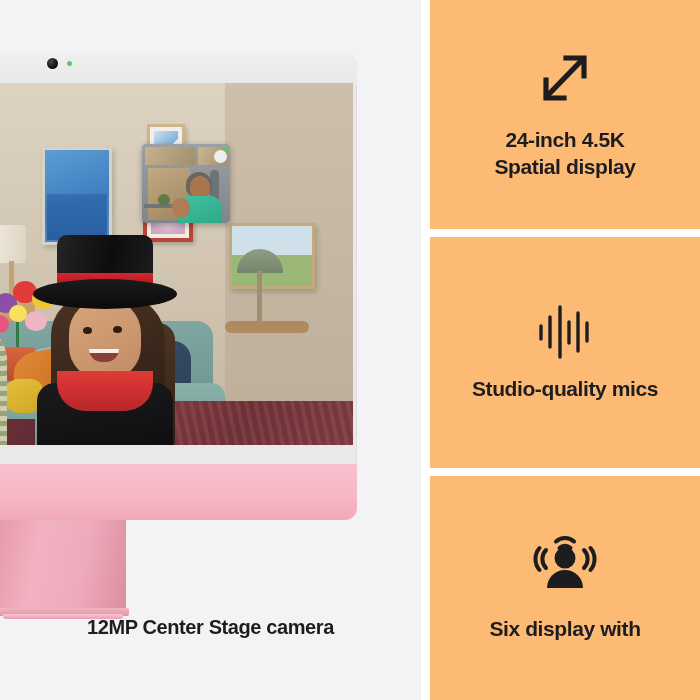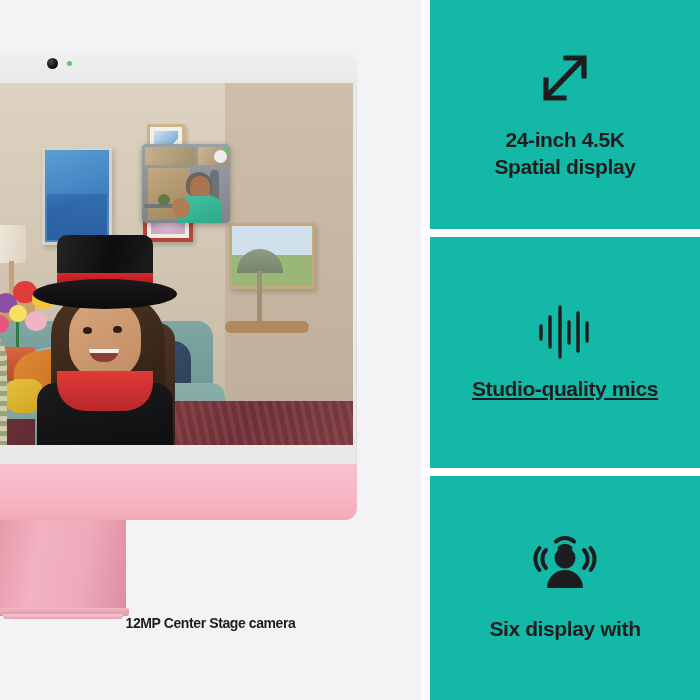--- a/index.html
+++ b/index.html
@@ -220,41 +220,41 @@
     position:absolute; left:112px; top:556px; width:132px; height:8px;
     background:linear-gradient(180deg,#f2b3c2,#e093a6); border-radius:2px;
   }
   .imac-stand-foot2 {
     position:absolute; left:118px; top:562px; width:120px; height:5px;
     background:linear-gradient(180deg,#f7c6d2,#e7a0b1); border-radius:0 0 3px 3px;
   }
 
   .left-caption {
     position:absolute; left:0; top:614px; width:421px;
-    text-align:center; font-size:14px; font-weight:700; letter-spacing:-0.4px;
+    text-align:center; font-size:20px; font-weight:700; letter-spacing:-0.4px;
     color:#1d1d1f; line-height:1.3;
   }
 
   
   .card {
     position:absolute; left:430px; width:270px;
-    background:#14b8a6;
+    background:#fdba74;
     display:flex; flex-direction:column; align-items:center; justify-content:center;
   }
   .card-1 { top:0;   height:229px; }
   .card-2 { top:237px; height:231px; }
   .card-3 { top:476px; height:224px; }
 
   .card-icon { display:flex; align-items:center; justify-content:center; }
   .card-label {
     margin-top:20px; text-align:center;
     font-size:21px; font-weight:700; letter-spacing:-0.4px;
     color:#1d1d1f; line-height:1.26;
   }
-  .card-2 .card-label { margin-top:15px;text-decoration:underline; }
+  .card-2 .card-label { margin-top:15px; }
   .card-3 .card-label { margin-top:20px; }
 </style>
 </head>
 <body>
 
 <div id="stage">
 
   <div class="left-panel">
 
     <div class="imac">

